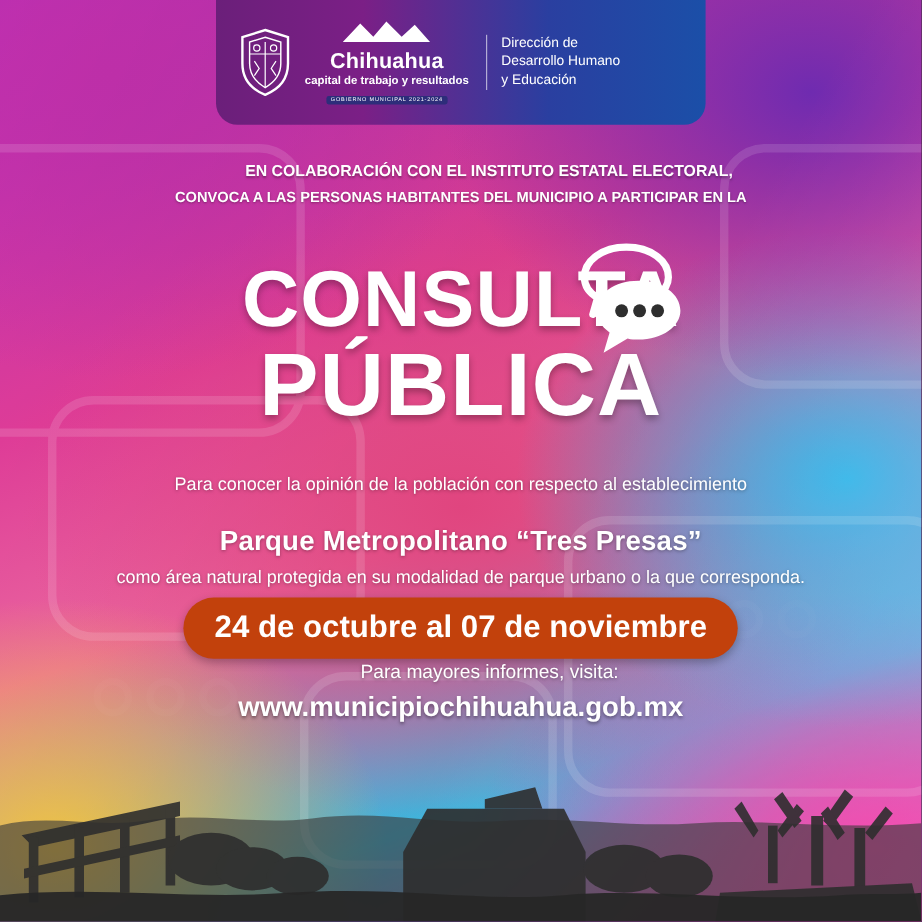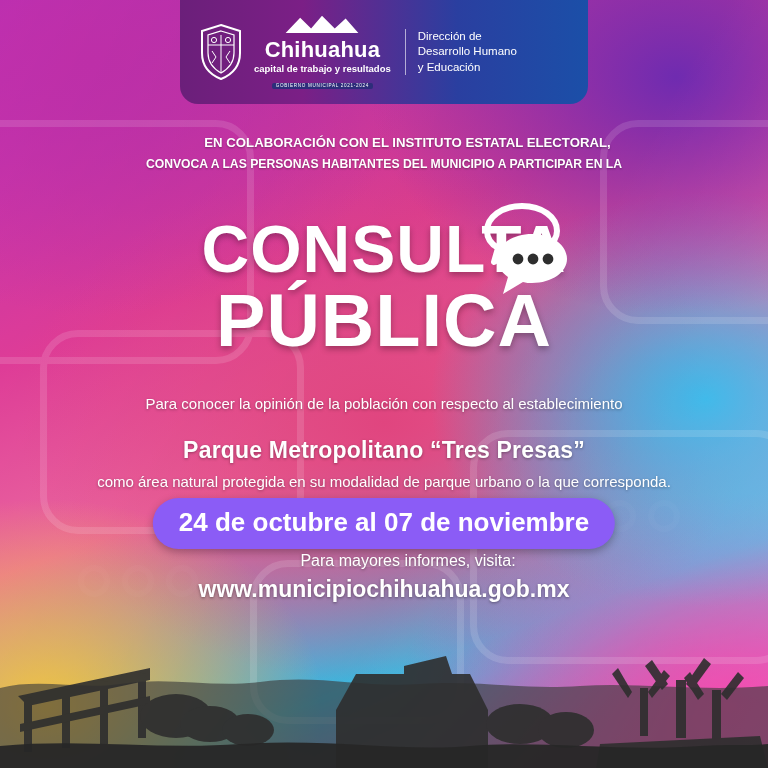--- a/index.html
+++ b/index.html
@@ -78,21 +78,21 @@
   }
   .logo-chi {
     margin-left: 10px;
     color: #fff;
     line-height: 1;
     flex: 0 0 auto;
     text-align: center;
   }
   .logo-chi .mountain { margin-bottom: 2px; }
   .logo-chi .name {
-    font-size: 22px;
+    font-size: 18px;
     font-weight: 700;
     letter-spacing: 0.2px;
     text-align: center;
   }
   .logo-chi .tag {
     font-size: 9.5px;
     font-weight: 700;
     margin-top: 3px;
   }
   .logo-chi .gob {
@@ -180,21 +180,21 @@
     letter-spacing: 0.2px;
   }
   .sub .s3 { font-size: 15px; font-weight: 500; margin-top: 9px; }
 
   
   .dates {
     position: absolute;
     top: 498px;
     left: 50%;
     transform: translateX(-50%);
-    background: #8b5cf6;
+    background: #c2410c;
     color: #fff;
     font-size: 26px;
     font-weight: 800;
     padding: 9px 26px 11px;
     border-radius: 26px;
     white-space: nowrap;
     box-shadow: 0 3px 8px rgba(0,0,0,0.28);
   }
 
   

